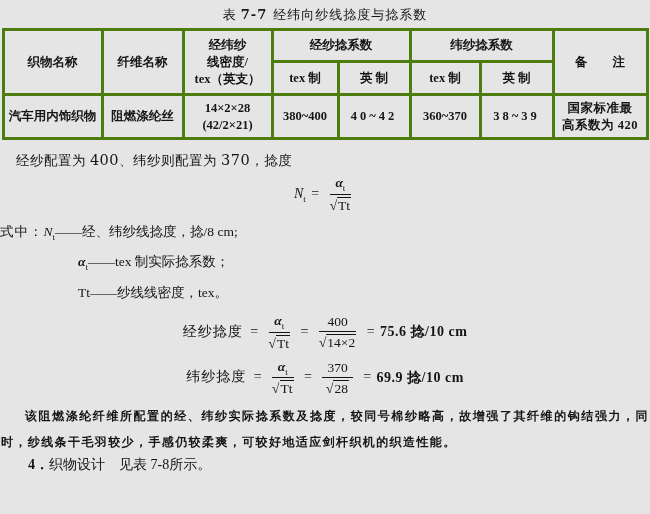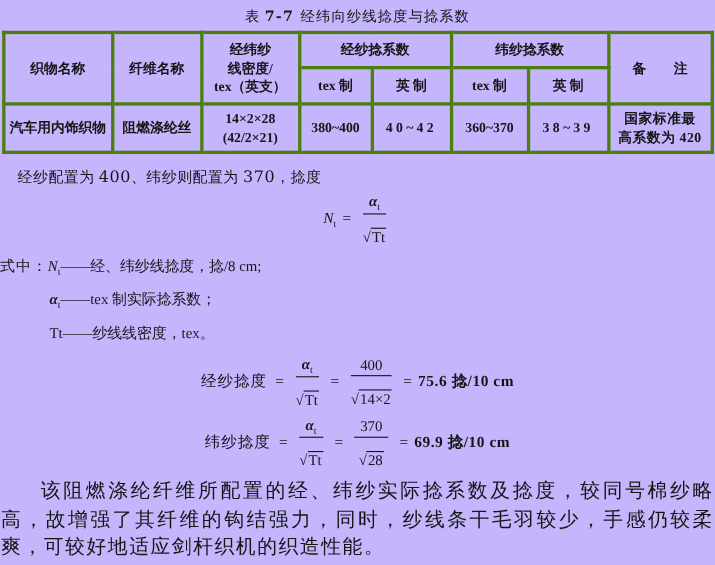--- a/index.html
+++ b/index.html
@@ -1,19 +1,19 @@
 <!DOCTYPE html>
 <html><head>
 <meta charset="utf-8">
 <style>
   * { margin:0; padding:0; box-sizing:border-box; }
   html,body { background:#ffffff; }
   .page {
     width:650px; height:514px; position:relative; overflow:hidden;
-    background:#c4b5fd; color:#151515;
+    background:#e5e5e5; color:#151515;
     font-family:"Liberation Serif","DejaVu Serif",serif;
   }
   
   .caption { text-align:center; padding-top:6px; font-size:13px; letter-spacing:1px; }
   .caption .cap-num { font-weight:bold; font-family:"DejaVu Serif",serif; margin:0 6px 0 4px; }
   .caption .cap-title { font-weight:normal; }
   
   table.twist {
     width:644px; margin:4px auto 0; border-collapse:collapse; table-layout:fixed;
     font-size:12.5px;
@@ -28,36 +28,36 @@
   tr.drow  { height:44px; }
   .spread { letter-spacing:3px; }
   td.remark-cell { font-weight:bold; letter-spacing:0.5px; }
   .cell-line { display:block; }
   
   .intro { margin-top:12px; padding-left:16px; font-size:13.5px; letter-spacing:0.5px; }
   .intro .num { font-size:14.5px; font-family:"DejaVu Serif",serif; }
   .formula-line { text-align:center; font-size:14px; margin:5px 0; }
   .frac { display:inline-block; vertical-align:middle; text-align:center; margin:0 5px; font-size:13.5px; }
   .frac .num { display:block; border-bottom:1px solid #151515; padding:0 5px 1px; }
-  .frac .den { display:block; padding-top:13px; white-space:nowrap; }
+  .frac .den { display:block; padding-top:3px; white-space:nowrap; }
   .radicand { border-top:1px solid #151515; padding:0 1px; }
   sub { font-size:9px; }
   i.alpha-var { font-weight:bold; }
   .defs { font-size:13.5px; line-height:26px; margin-top:4px; }
   .def-line { white-space:nowrap; }
-  .def-line.sub-indent { padding-left:45px; }
+  .def-line.sub-indent { padding-left:78px; }
   .def-lead { letter-spacing:1px; }
   .so-line { font-size:13.5px; margin-top:2px; letter-spacing:1px; }
   .calc-line { text-align:center; font-size:14px; margin:7px 0; }
   .calc-label { letter-spacing:1px; margin-right:2px; }
   .calc-result { letter-spacing:0.5px;font-weight:bold; }
   .eq { margin:0 2px; }
   .body-par {
-    margin-top:3px; font-size:18px; line-height:25.5px;
-    text-indent:2em; letter-spacing:1.4px; text-align:justify; padding:0 1px;
+    margin-top:3px; font-size:12px; line-height:25.5px;
+    text-indent:2em; letter-spacing:1.4px; text-align:justify; padding:0 1px;font-weight:bold;
   }
   .section-line { padding-left:28px; font-size:14px; margin-top:1px; }
   .section-line .sec-num { font-weight:bold; }
   .section-line .sec-title { font-weight:normal; margin-right:14px; }
 </style>
 </head>
 <body>
 
 <div class="page">
 

